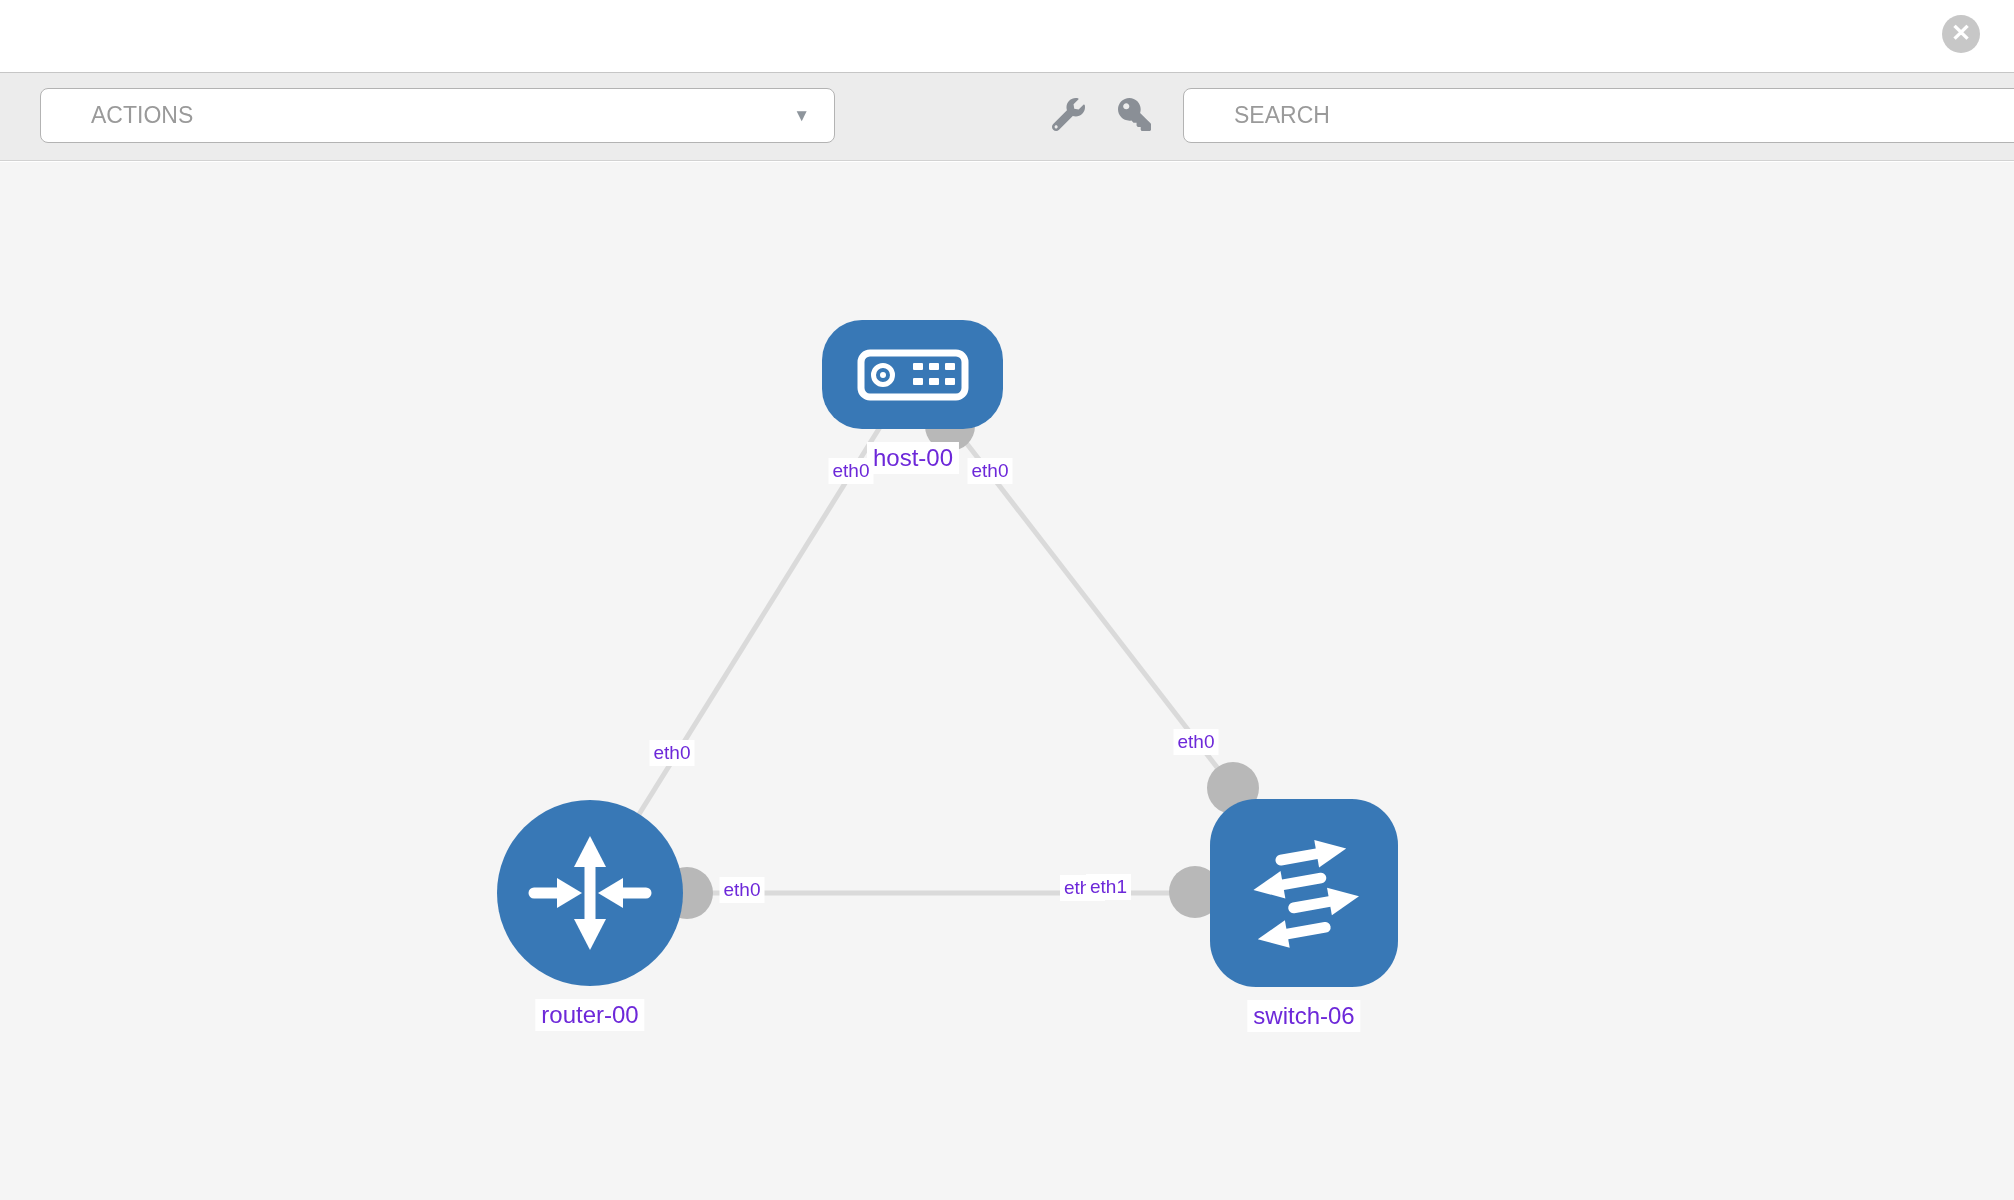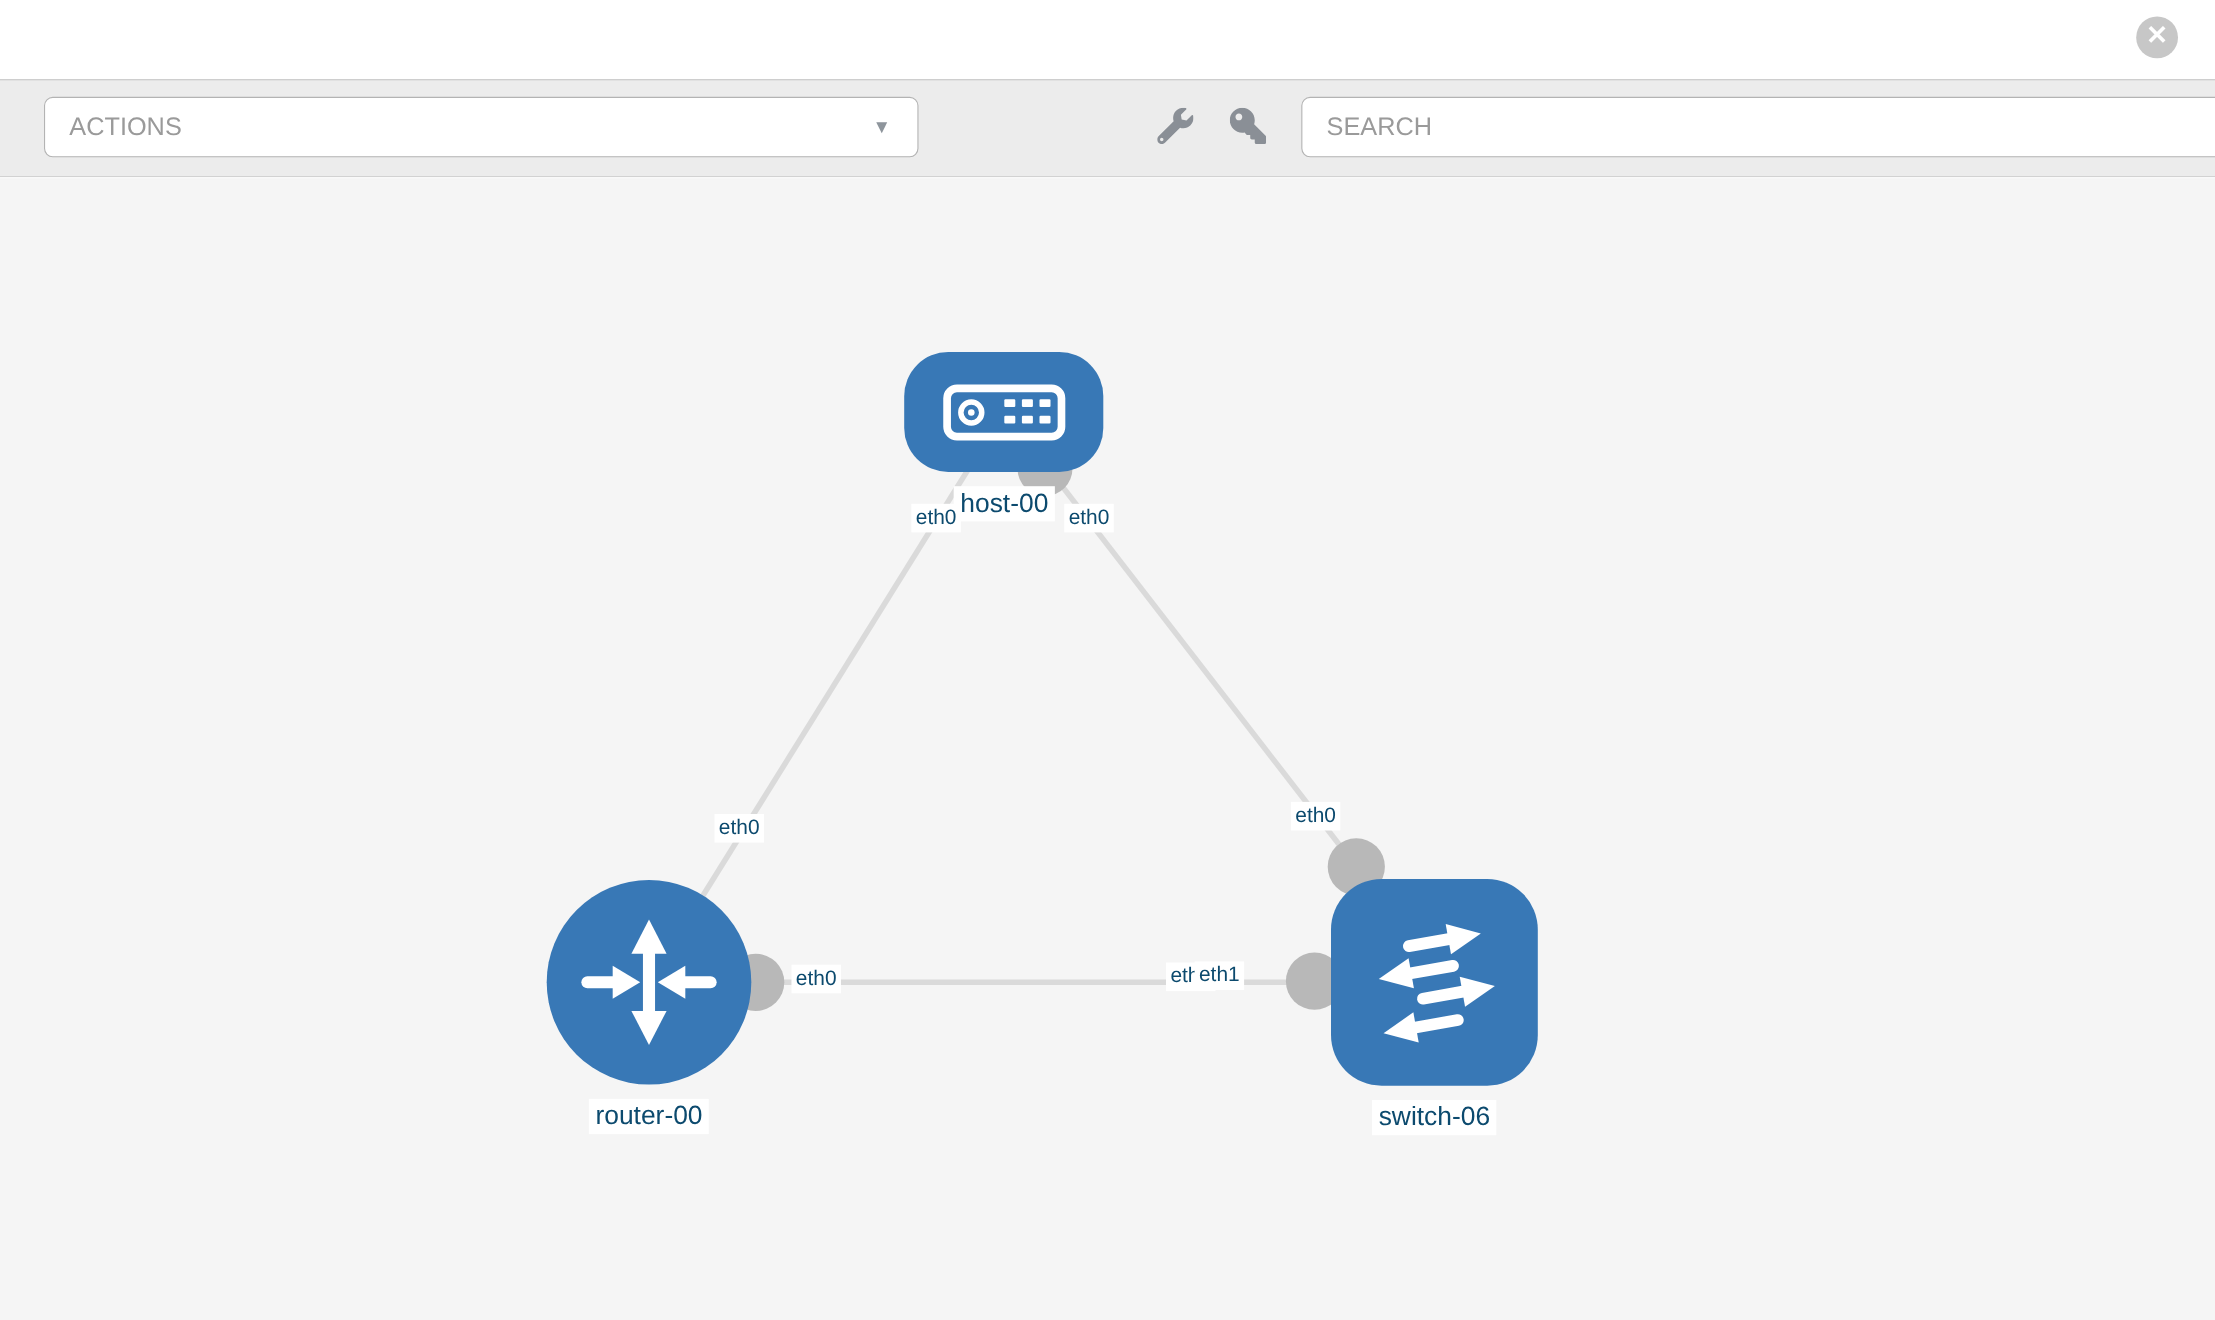--- a/index.html
+++ b/index.html
@@ -16,21 +16,21 @@
   .close-x { position:absolute; left:0; top:0; width:38px; height:38px; line-height:36px;
     text-align:center; color:#fff; font-size:24px; font-weight:700; }
 
   
   .toolbar { position:absolute; left:0; top:72px; width:100%; height:89px;
     background:#ececec; border-top:1px solid #c6c6c6; border-bottom:1px solid #d2d2d2; }
   .select { position:absolute; top:15px; height:55px; background:#fff;
     border:1px solid #b3b3b3; border-radius:8px; color:#9a9a9a; font-size:23px; cursor:pointer; }
   .select-actions { left:40px;  width:795px; }
   .select-search  { left:1183px; width:943px; }
-  .select-label { display:block; line-height:53px; padding-left:22px; }
+  .select-label { display:block; line-height:53px; padding-left:22px;margin-left:28px; }
   .caret { position:absolute; right:24px; top:50%; transform:translateY(-52%);
     color:#8e959c; font-size:17px; }
   .tool-icon-btn { position:absolute; top:25px; width:36px; height:36px; background:none;
     border:none; cursor:pointer; }
   .tool-icon-btn svg { width:33px; height:33px; fill:#8a8f96; }
   .btn-wrench { left:1050px; }
   .btn-key { left:1116px; }
 
   
   .canvas { position:absolute; left:0; top:162px; width:2014px; height:1038px;
@@ -42,21 +42,21 @@
   .node { position:absolute; background:#3878b6; display:flex;
     align-items:center; justify-content:center; cursor:pointer; }
   .node-host   { left:822px;  top:158px; width:181px; height:109px; border-radius:40px; }
   .node-router { left:497px;  top:638px; width:186px; height:186px; border-radius:50%; }
   .node-switch { left:1210px; top:637px; width:188px; height:188px; border-radius:46px; }
   .node svg { display:block; }
   .icon-stroke { stroke:#fff; fill:none; }
   .icon-fill { fill:#fff; }
 
   .chip { position:absolute; transform:translate(-50%,-50%); background:#fff;
-    color:#0c4a6e; padding:2px 6px; white-space:nowrap; }
+    color:#6d28d9; padding:2px 6px; white-space:nowrap; }
   .chip.small { font-size:19px; padding:2px 4px; }
   .chip.node-label { font-size:24px; }
   .chip.anchored { transform:none; }
   .z5 { z-index:5; } .z6 { z-index:6; }
 
   
   .zoom-panel { position:absolute; left:1627px; top:922px; right:0; bottom:0;
     background:#fff; border-left:2px solid #c9c9c9; border-top:2px solid #c9c9c9; }
   .zoom-level { position:absolute; left:0; top:8px; width:387px; text-align:center;
     font-size:25px; color:#111; }

